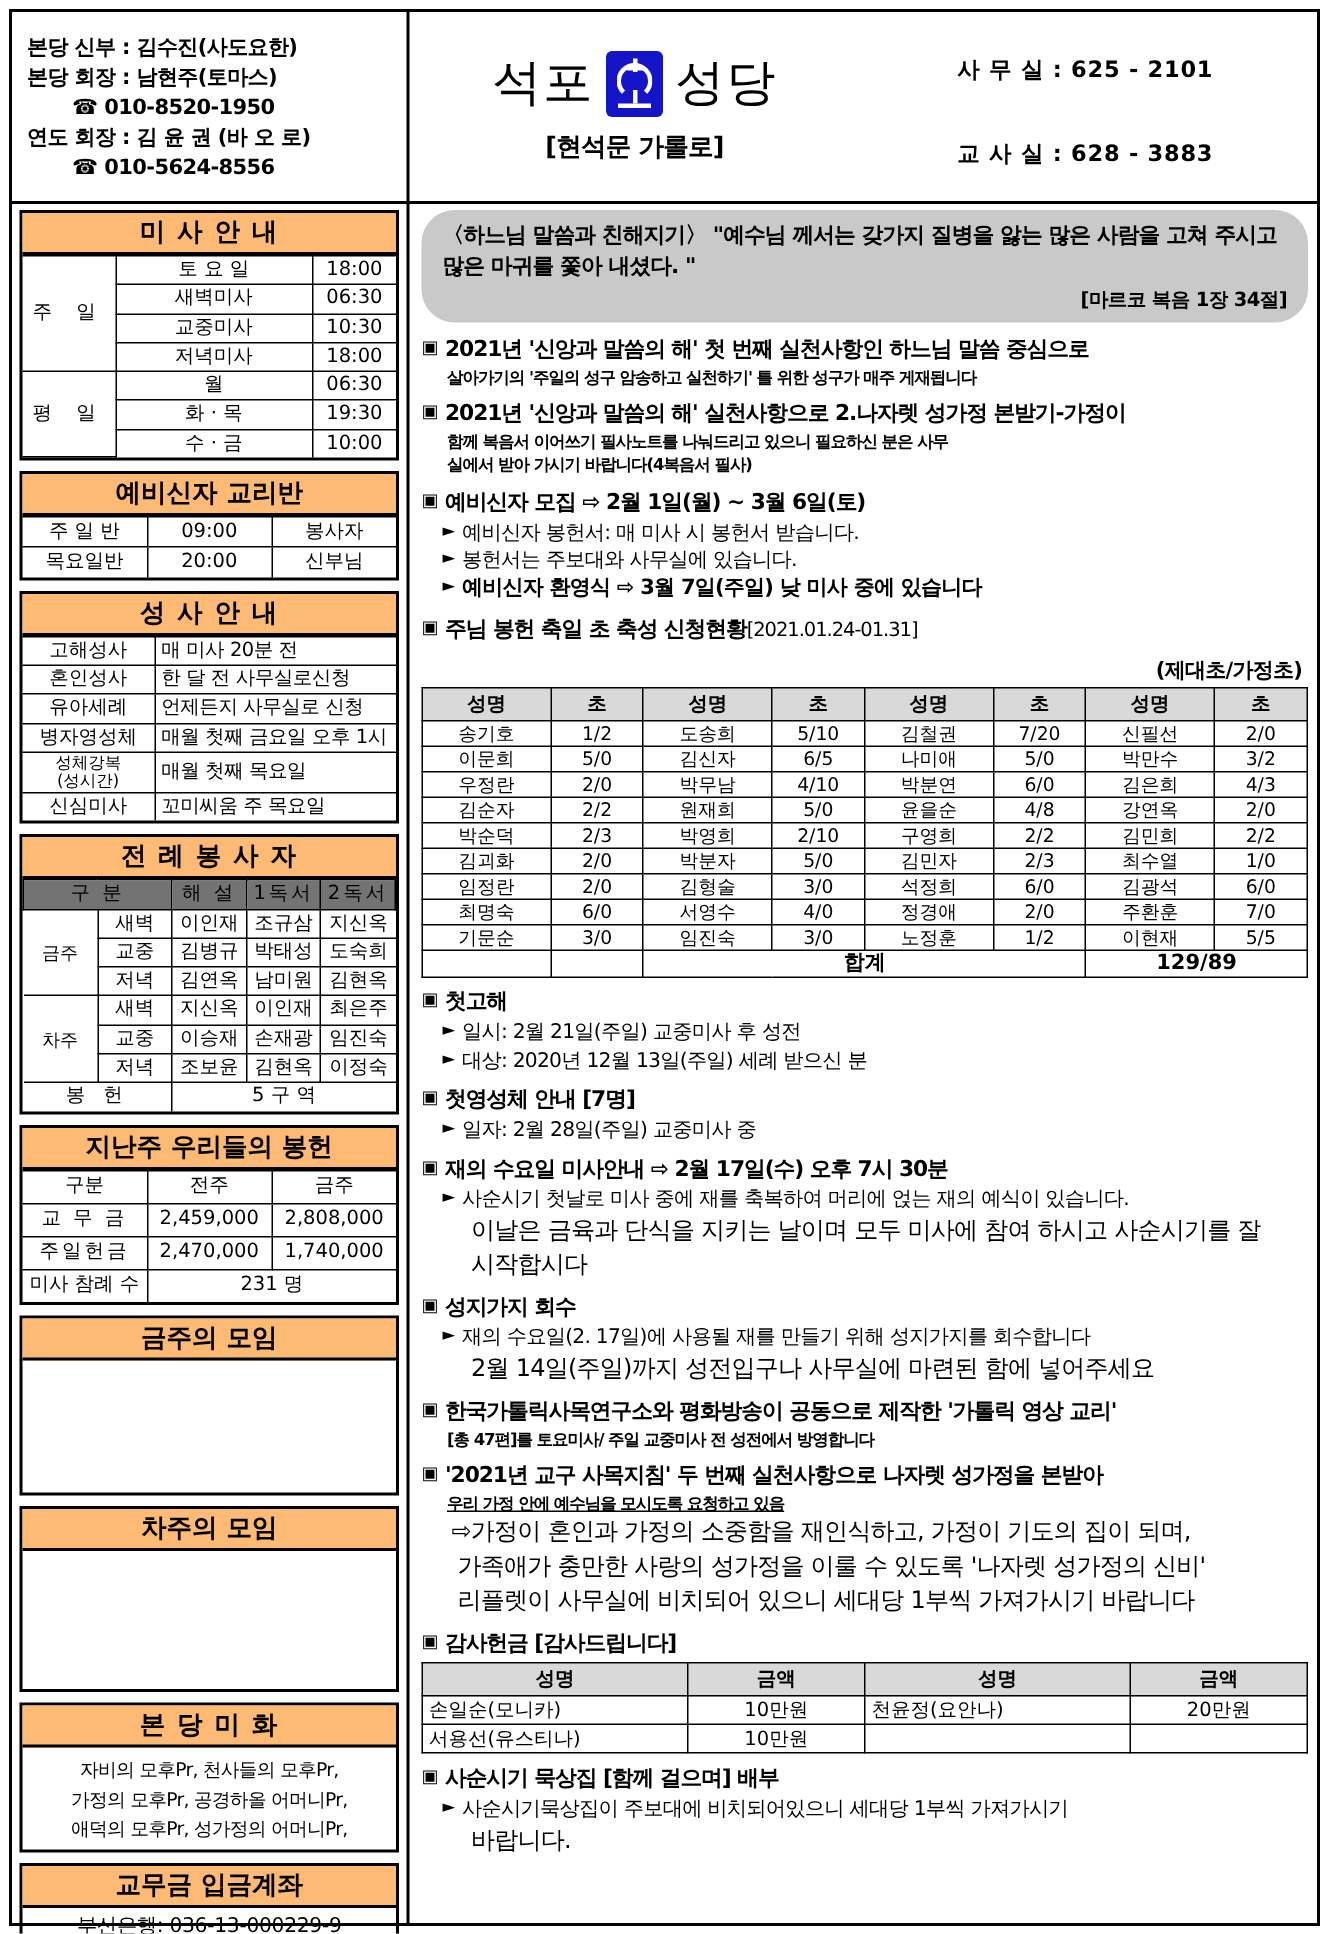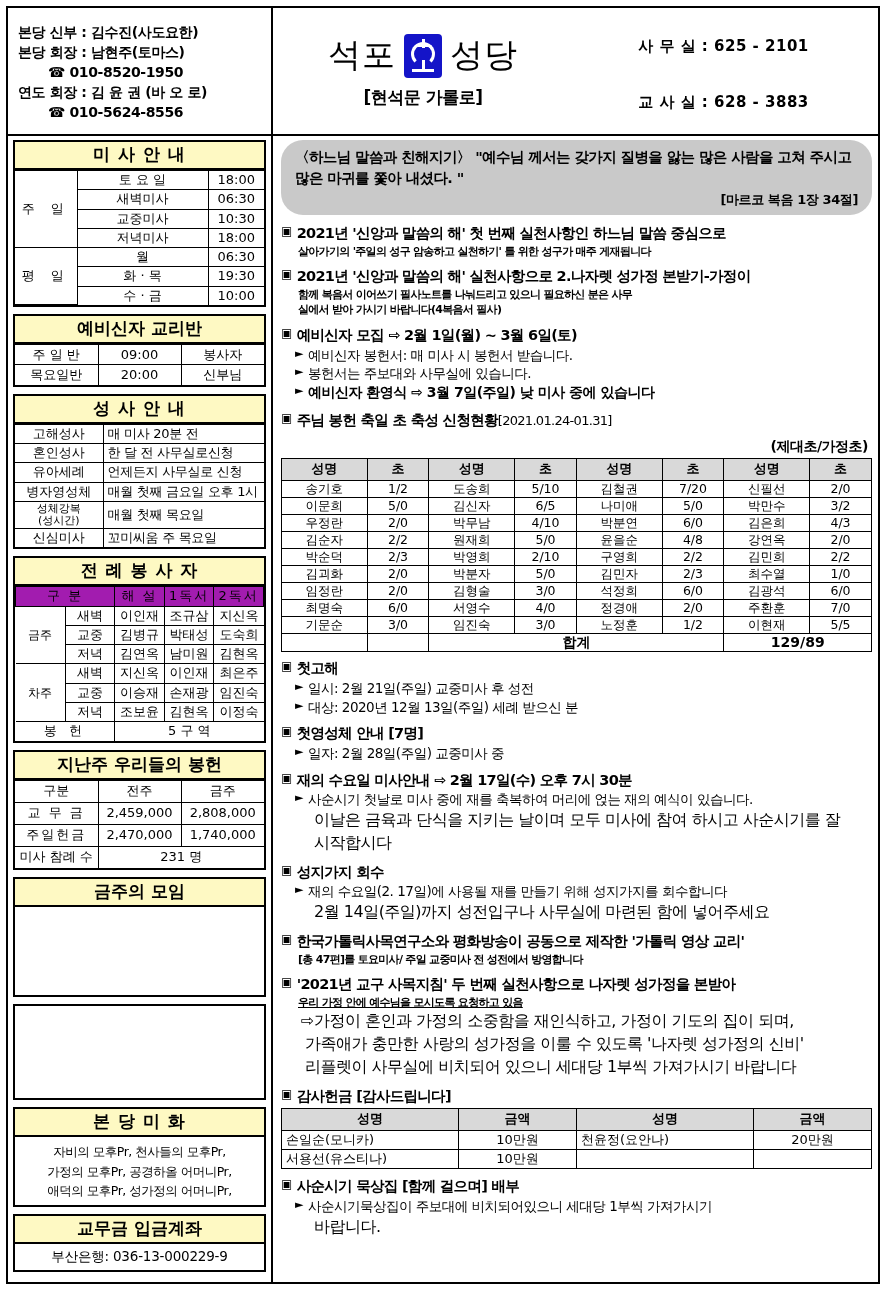--- a/index.html
+++ b/index.html
@@ -72,21 +72,21 @@
   .hdr-right .phone { font-size: 15px; font-weight: bold; letter-spacing: 0.5px; line-height: 1.6; white-space:nowrap; }
 
   
   .body { display:flex; flex: 1 1 auto; min-height: 0; }
   .col-left { width: 265px; border-right: 2px solid #000; padding: 4px 5px 4px 5px; }
   .col-right { flex: 1; padding: 4px 6px 2px 8px; min-width: 0; }
 
   
   .panel { border: 2px solid #000; margin-bottom: 7px; }
   .panel-title {
-    background: #fef9c3;
+    background: #fdba74;
     border-bottom: 2px solid #000;
     text-align: center;
     font-size: 17px; font-weight: bold;
     padding: 1px 0 2px 0;
     letter-spacing: 1px;
   }
   .panel-title.tight { letter-spacing: 0px; }
   table.grid { width:100%; border-collapse: collapse; table-layout: fixed; }
   table.grid td, table.grid th {
     border: 1px solid #000;
@@ -103,21 +103,21 @@
   table.grid tr td:last-child { border-right: none; }
   table.grid tr:last-child td { border-bottom: none; }
 
   .misa td { height: 18px; }
   .misa td.daycol { letter-spacing: 6px; }
 
   .yebi td { height: 20px; font-size: 14px; }
   .seongsa td { height: 19px; }
   .seongsa td.k { width: 88px; font-size: 13px; }
 
-  .jeonrye th { background:#a21caf; height: 19px; font-size: 13px; letter-spacing: 2px; }
+  .jeonrye th { background:#737373; height: 19px; font-size: 13px; letter-spacing: 2px; }
   .jeonrye td { height: 19px; font-size: 13px; }
   .jeonrye td.vert { width: 22px; font-size: 12px; line-height: 1.0; letter-spacing: 0; }
   .jeonrye td.bong { letter-spacing: 4px; }
 
   .bonghun td { height: 22px; font-size: 14px; }
   .bonghun td.hd { font-size: 13px; }
   .bonghun td.k { letter-spacing: 2px; }
 
   .emptybox { height: 88px; }
   .emptybox.tall { height: 92px; }
@@ -385,20 +385,21 @@
         </tbody>
             </table>
       </div>
 
       <div class="panel">
         <div class="panel-title tight">금주의 모임</div>
         <div class="emptybox"></div>
       </div>
 
       <div class="panel">
+        <div class="panel-title tight">차주의 모임</div>
         <div class="emptybox tall"></div>
       </div>
 
       <div class="panel">
         <div class="panel-title">본 당 미 화</div>
         <div class="mihwa-body">
           <div class="ln">자비의 모후Pr, 천사들의 모후Pr,</div>
           <div class="ln">가정의 모후Pr, 공경하올 어머니Pr,</div>
           <div class="ln">애덕의 모후Pr, 성가정의 어머니Pr,</div>
         </div>

